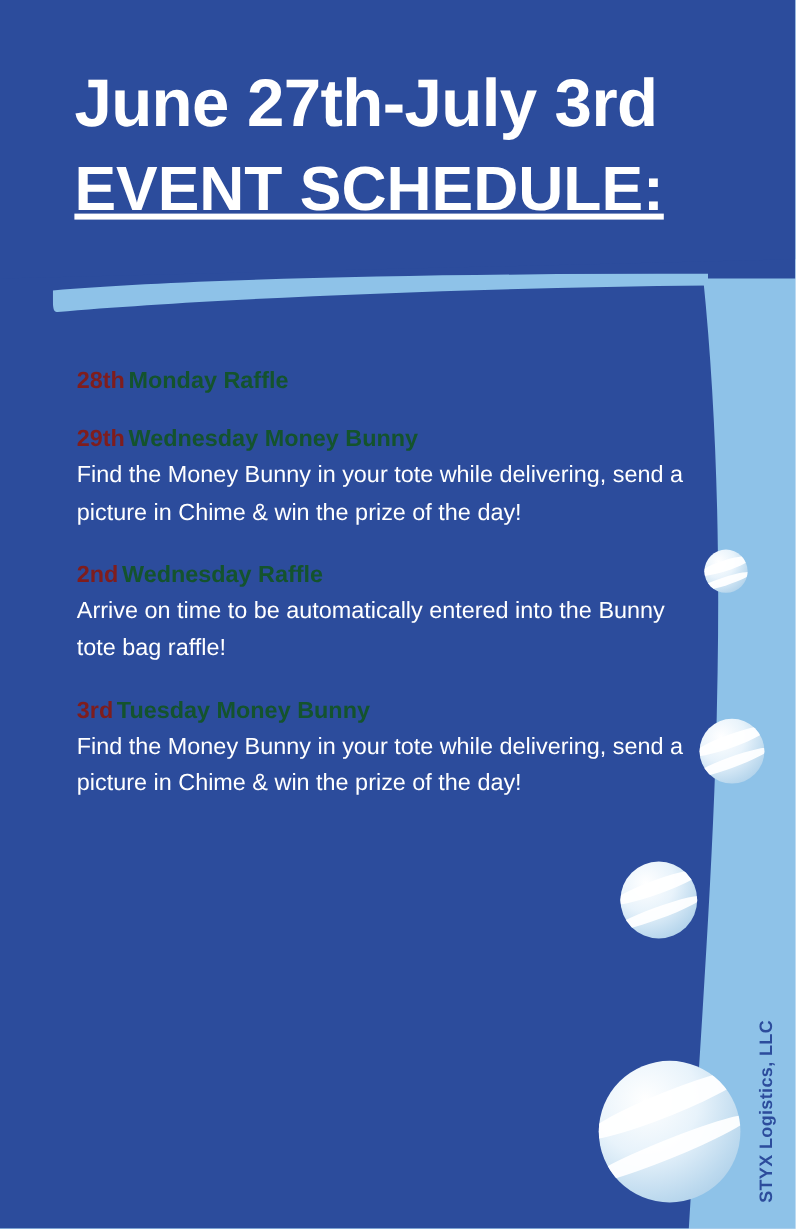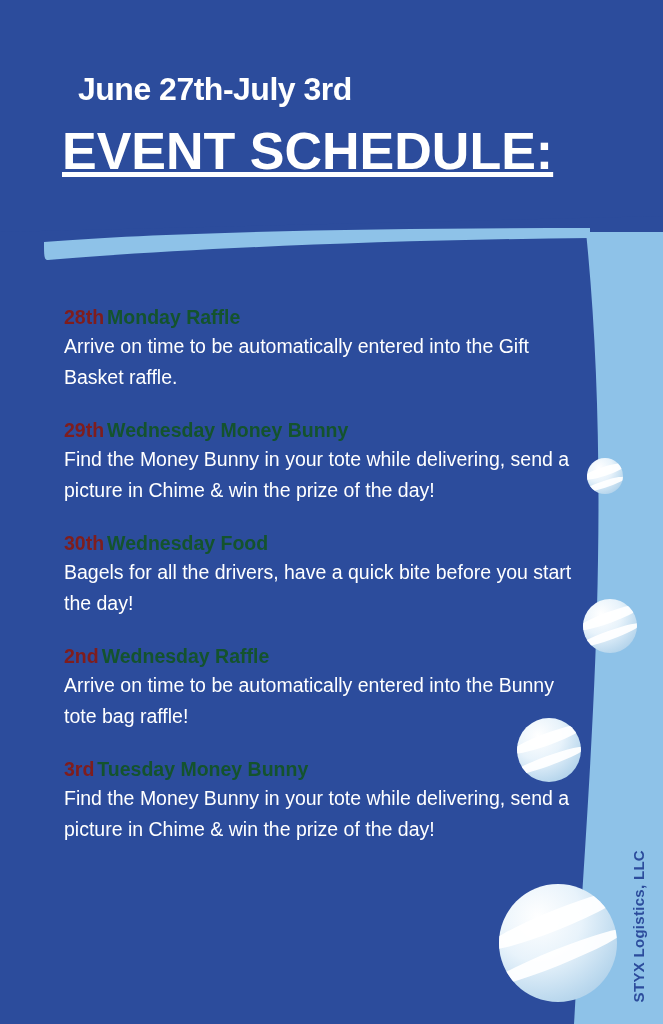--- a/index.html
+++ b/index.html
@@ -41,25 +41,25 @@
     z-index: 3;
   }
   .title-wrap {
     position: absolute;
     top: 56px;
     left: 62px;
     z-index: 6;
     color: #ffffff;
   }
   .title-line1 {
-    font-size: 32px;
+    font-size: 56px;
     font-weight: bold;
     letter-spacing: -0.5px;
     line-height: 1.08;
-    margin: 16px;
+    margin: 0;
     white-space: nowrap;
   }
   .title-line2 {
     font-size: 52px;
     font-weight: bold;
     letter-spacing: 0px;
     line-height: 1.1;
     margin: 14px 0 0 0;
     white-space: nowrap;
     text-decoration: underline;
@@ -162,36 +162,29 @@
   <svg class="swoosh" viewBox="0 0 546 36" preserveAspectRatio="none">
     <path d="M0,14 C120,4 330,0 546,0 L546,10 C330,12 120,22 4,32 C0,32 0,28 0,14 Z" fill="#8ec2e8"></path>
   </svg>
 
   <div class="schedule">
 
     <div class="event">
       <div class="event-head">
         <span class="event-date">28th</span><span class="event-name">Monday Raffle</span>
       </div>
-      <div class="event-desc">Arrive on time to be automatically entered into the Gift Basket raffle.</div>
     </div>
 
     <div class="event">
       <div class="event-head">
         <span class="event-date">29th</span><span class="event-name">Wednesday Money Bunny</span>
       </div>
       <div class="event-desc">Find the Money Bunny in your tote while delivering, send a picture in Chime &amp; win the prize of the day!</div>
     </div>
 
-    <div class="event">
-      <div class="event-head">
-        <span class="event-date">30th</span><span class="event-name">Wednesday Food</span>
-      </div>
-      <div class="event-desc">Bagels for all the drivers, have a quick bite before you start the day!</div>
-    </div>
 
     <div class="event">
       <div class="event-head">
         <span class="event-date">2nd</span><span class="event-name">Wednesday Raffle</span>
       </div>
       <div class="event-desc">Arrive on time to be automatically entered into the Bunny tote bag raffle!</div>
     </div>
 
     <div class="event">
       <div class="event-head">

